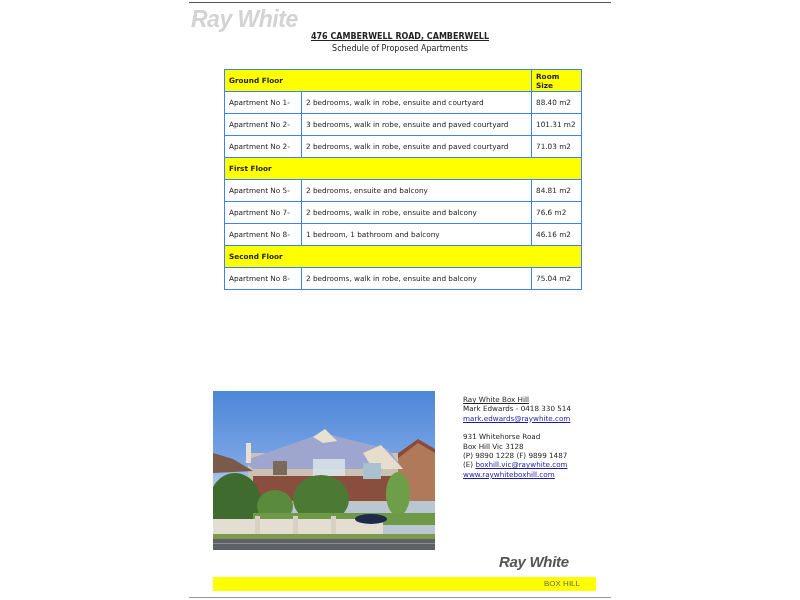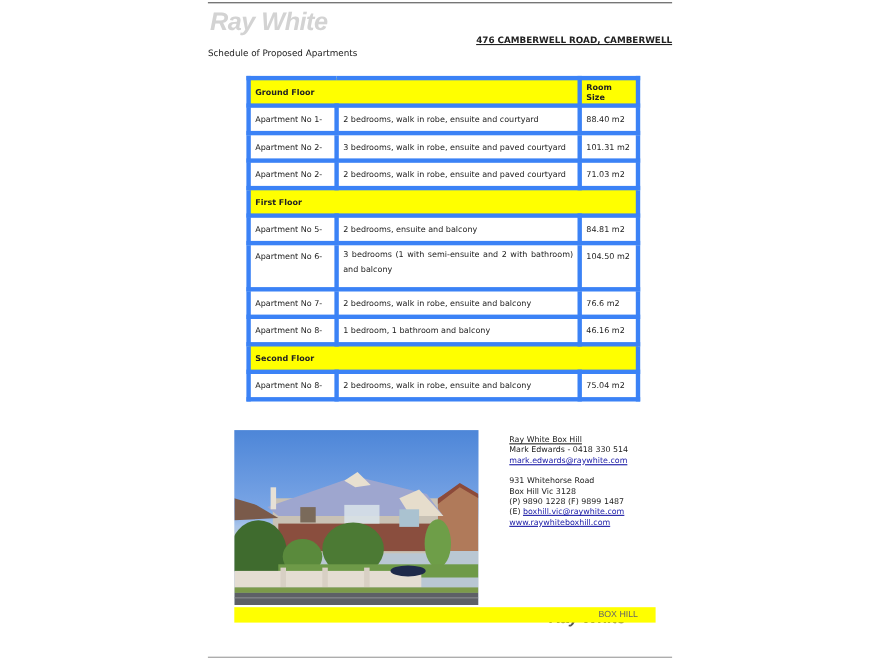--- a/index.html
+++ b/index.html
@@ -11,33 +11,33 @@
     position: absolute; left: 189px; top: 0; width: 422px; height: 600px; background: #fff;
   }
   .top-rule { position: absolute; left: 189px; top: 2px; width: 422px; height: 1px; background: #555; }
   .bottom-rule { position: absolute; left: 189px; top: 597px; width: 422px; height: 1px; background: #999; }
   .logo-top {
     position: absolute; left: 191px; top: 6px;
     font-family: "Liberation Sans", sans-serif; font-weight: bold; font-style: italic;
     font-size: 23px; color: #d3d3d3; letter-spacing: -0.5px;
   }
   .title {
-    position: absolute; left: 189px; width: 422px; top: 32px; text-align: right;
+    position: absolute; left: 189px; width: 422px; top: 32px; text-align: center;
     font-size: 8px; font-weight: bold; text-decoration: underline; color: #222;
   }
   .subtitle {
-    position: absolute; left: 189px; width: 422px; top: 44px; 
+    position: absolute; left: 189px; width: 422px; top: 44px; text-align: center;
     font-size: 8px; color: #222;
   }
   table.sched {
     position: absolute; left: 224px; top: 69px; width: 358px;
     border-collapse: collapse; font-size: 7.3px; color: #222;
   }
   table.sched td {
-    border: 4px solid #3b82f6; padding: 0 4px; vertical-align: middle;
+    border: 1px solid #3b82f6; padding: 0 4px; vertical-align: middle;
   }
   table.sched tr.floor td { background: #ffff00; font-weight: bold; height: 21px; }
   table.sched tr.apt td { height: 21px; }
   table.sched tr.apt.tall td { height: 33px; vertical-align: top; padding-top: 5px; }
   table.sched tr.apt.tall td.desc { text-align: justify; line-height: 13px; padding-top: 2px; }
   td.c1 { width: 68px; }
   td.c3 { width: 41px; }
   .photo {
     position: absolute; left: 213px; top: 391px; width: 222px; height: 159px; overflow: hidden;
     background: linear-gradient(#4d86d8 0%, #7aa5e5 45%, #a8c4ea 55%, #b9c7d3 60%);
@@ -47,21 +47,21 @@
   }
   .contact .office { font-weight: normal; text-decoration: underline; }
   .contact a { color: #1a1aa6; text-decoration: underline; }
   .gap { height: 9px; }
   .logo-bottom {
     position: absolute; left: 499px; top: 553px;
     font-family: "Liberation Sans", sans-serif; font-weight: bold; font-style: italic;
     font-size: 15px; color: #555; letter-spacing: -0.3px;
   }
   .yellow-bar {
-    position: absolute; left: 213px; top: 552px; width: 383px; height: 14px; background: #ffff00;
+    position: absolute; left: 213px; top: 577px; width: 383px; height: 14px; background: #ffff00;
   }
   .yellow-bar span {
     position: absolute; right: 16px; top: 2px; font-family: "Liberation Sans", sans-serif;
     font-size: 8px; color: #666;
   }
 </style>
 </head>
 <body>
 
 <div class="page"></div>
@@ -93,25 +93,20 @@
     <td class="c3">71.03 m2</td>
   </tr>
 
   <tr class="floor">
     <td colspan="3">First Floor</td>
   </tr>
   <tr class="apt">
     <td class="c1">Apartment No 5-</td>
     <td class="desc">2 bedrooms, ensuite and balcony</td>
     <td class="c3">84.81 m2</td>
-  </tr>
-  <tr class="apt tall">
-    <td class="c1">Apartment No 6-</td>
-    <td class="desc">3 bedrooms  (1 with semi-ensuite and 2 with bathroom) and balcony</td>
-    <td class="c3">104.50 m2</td>
   </tr>
   <tr class="apt">
     <td class="c1">Apartment No 7-</td>
     <td class="desc">2 bedrooms, walk in robe, ensuite and balcony</td>
     <td class="c3">76.6 m2</td>
   </tr>
   <tr class="apt">
     <td class="c1">Apartment No 8-</td>
     <td class="desc">1 bedroom, 1 bathroom and balcony</td>
     <td class="c3">46.16 m2</td>

